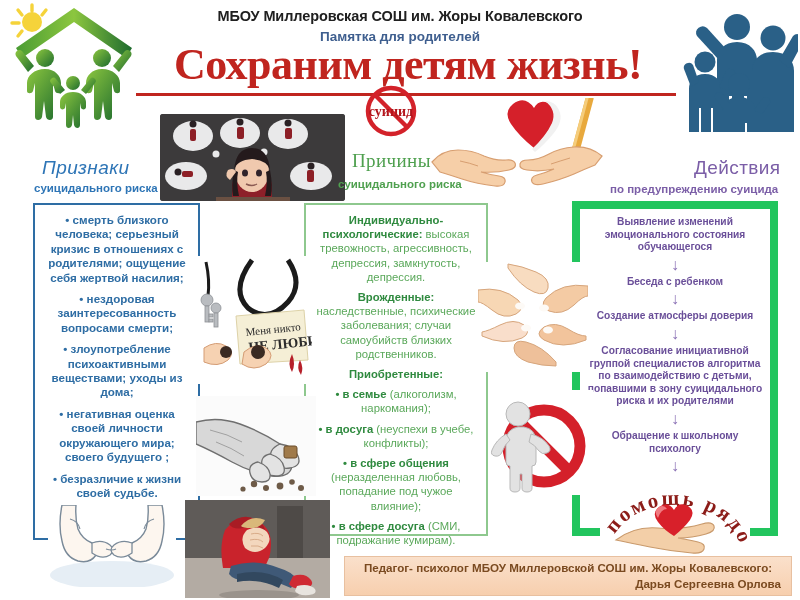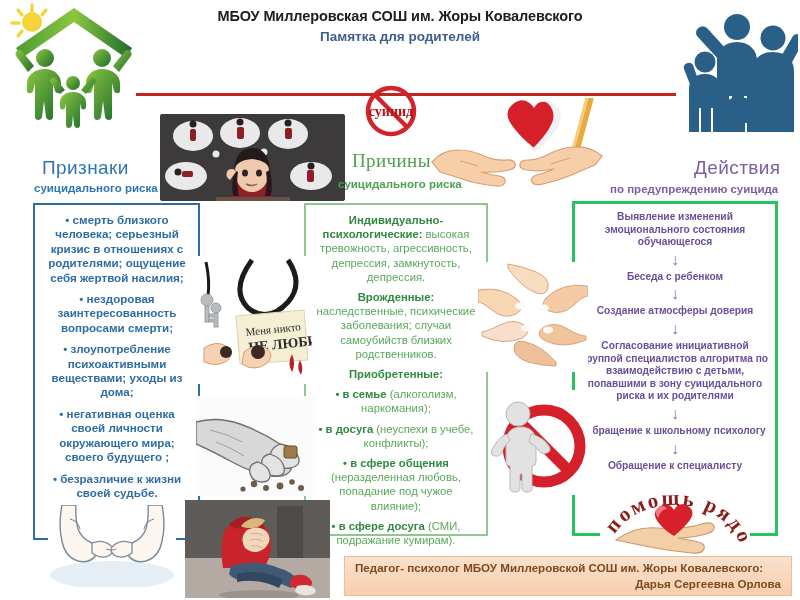--- a/index.html
+++ b/index.html
@@ -89,21 +89,21 @@
     font-weight: 400;
     letter-spacing: 0.4px;
     white-space: nowrap;
   }
   .col-sub {
     position: absolute;
     font-size: 11.5px;
     font-weight: 600;
     white-space: nowrap;
   }
-  .t-signs  { left: 42px;  top: 157px; color: #2e75b6; }
+  .t-signs  { left: 42px;  top: 157px; color: #2e75b6; font-style: italic; }
   .s-signs  { left: 34px;  top: 182px; color: #2e75b6; }
   .t-causes { left: 352px; top: 150px; color: #4fa04f; font-family: Liberation Serif, serif; }
   .s-causes { left: 338px; top: 178px; color: #4fa04f; }
   .t-acts   { left: 694px; top: 157px; color: #7b5ea7; }
   .s-acts   { left: 610px; top: 183px; color: #7b5ea7; }
 
   
   .box {
     position: absolute;
     box-sizing: border-box;
@@ -115,21 +115,21 @@
     border: 2px solid #2e6da4;
     padding: 8px 8px 4px 9px;
   }
   .box-causes {
     left: 304px; top: 203px; width: 184px; height: 333px;
     border: 2px solid #8ec88e;
     padding: 8px 9px 4px 9px;
   }
   .box-actions {
     left: 572px; top: 201px; width: 206px; height: 335px;
-    border: 3px solid #22c55e;
+    border: 8px solid #22c55e;
     padding: 7px 6px 4px 6px;
     text-align: center;
   }
 
   .box-signs p {
     margin: 0 0 7px 0;
     font-size: 11.6px;
     line-height: 14.4px;
     color: #2e6da4;
     font-weight: 600;
@@ -168,21 +168,21 @@
     height: 40px;
     box-sizing: border-box;
     background: linear-gradient(to bottom, #fae0cb, #f7cfae);
     border: 1px solid #e8c0a0;
     padding: 3px 10px 0 10px;
   }
   .footer .f1 {
     font-size: 11.6px;
     font-weight: 700;
     color: #7a4a20;
-    text-align: left;
+    text-align: center;
     line-height: 16px;
   }
   .footer .f2 {
     font-size: 11.6px;
     font-weight: 700;
     color: #7a4a20;
     text-align: right;
     line-height: 16px;
   }
 
@@ -315,20 +315,21 @@
         <circle cx="56" cy="82" r="11"></circle>
         <path d="M56 95 c-11 0 -17 7 -17 15 l0 20 l11 0 l0 -9 l2 0 l0 9 l10 0 l0 -9 l2 0 l0 9 l9 0 l0 -20 c0 -8 -6 -15 -17 -15 Z"></path>
         <path d="M41 108 l-9 -12 a4.5 4.5 0 0 1 7 -5 l8 11 Z"></path>
         <path d="M71 108 l9 -12 a4.5 4.5 0 0 1 7 5 l-8 11 Z"></path>
       </g>
     </svg>
   </div>
 
   <div class="school-name">МБОУ Миллеровская СОШ им. Жоры Ковалевского</div>
   <div class="memo-line">Памятка для родителей</div>
+  <div class="main-title">Сохраним детям жизнь!</div>
   <div class="title-rule"></div>
 
   <div class="img-thoughts">
     <svg viewBox="0 0 185 87" width="185" height="87">
       <rect width="185" height="87" fill="#3c3a3b"></rect>
       <g fill="#e9e9ea">
         <ellipse cx="33" cy="22" rx="20" ry="15"></ellipse>
         <ellipse cx="80" cy="19" rx="20" ry="15"></ellipse>
         <ellipse cx="128" cy="20" rx="20" ry="15"></ellipse>
         <ellipse cx="26" cy="62" rx="21" ry="14"></ellipse>

